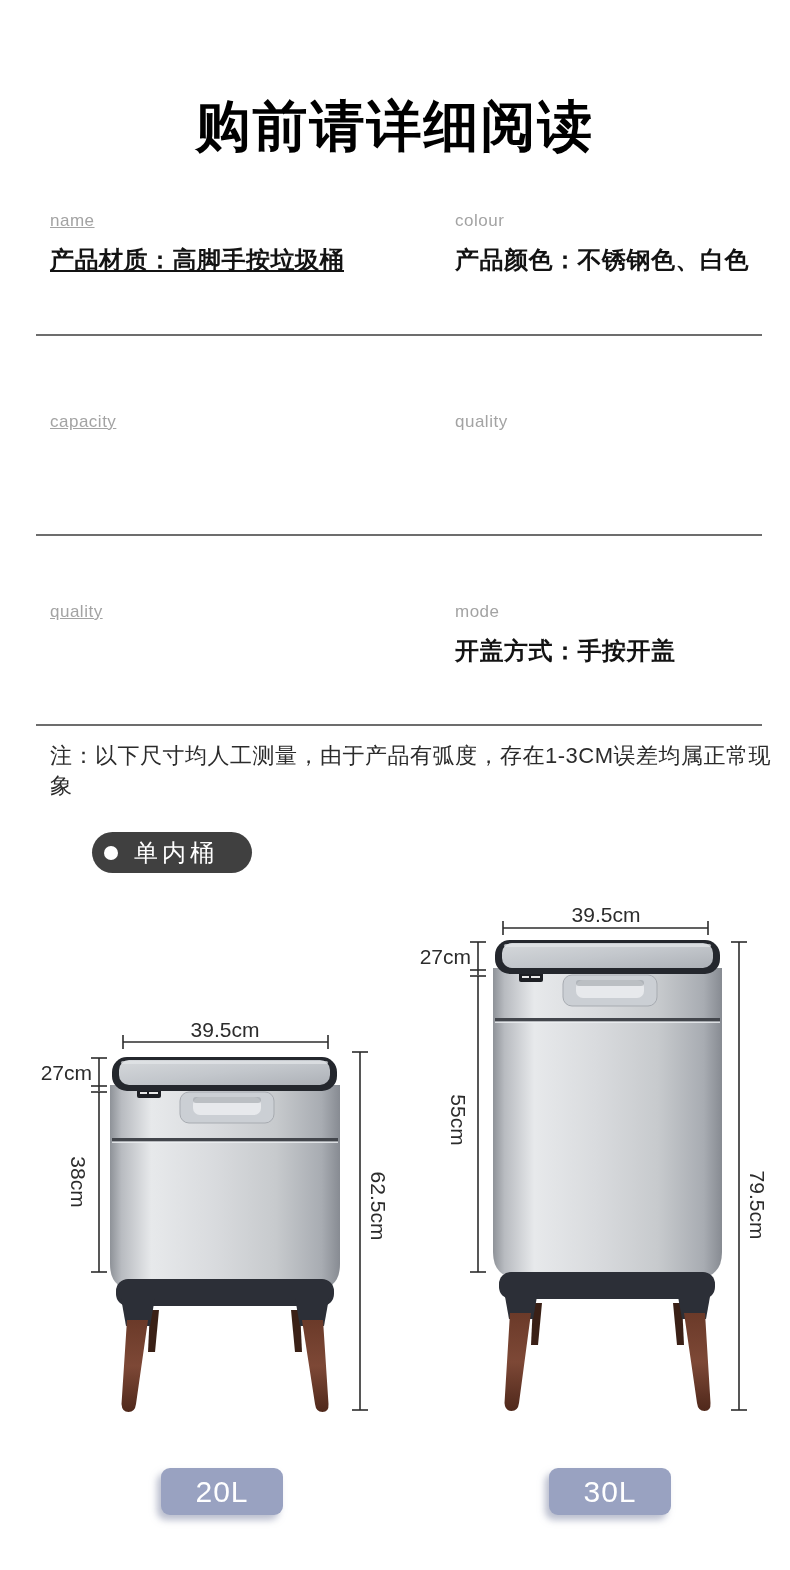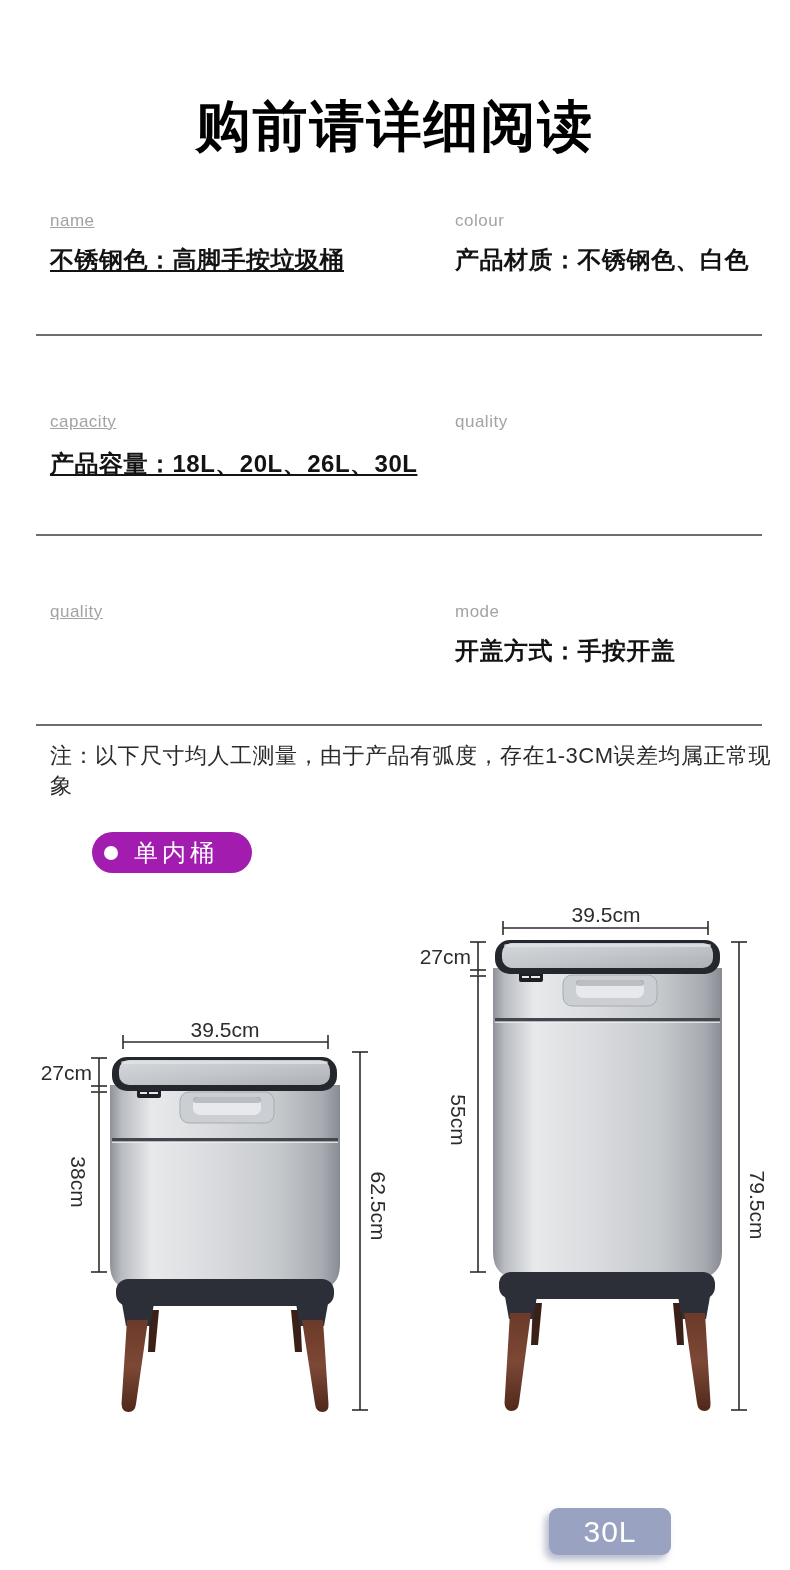--- a/index.html
+++ b/index.html
@@ -24,53 +24,52 @@
   .r3l{top:602px;} .r3v{top:635px;}
   .divider{
     position:absolute;left:36px;width:726px;height:2px;background:#6d6d6d;border:0;margin:0;
   }
   .d1{top:334px;} .d2{top:534px;} .d3{top:724px;}
   .note{
     position:absolute;left:50px;top:741px;font-size:22px;color:#2b2b2b;margin:0;letter-spacing:0.5px;
   }
   .section-badge{
     position:absolute;left:92px;top:832px;width:160px;height:41px;border-radius:21px;
-    background:#a21caf;display:flex;align-items:center;
+    background:#404040;display:flex;align-items:center;
   }
   .section-badge .dot{
     width:14px;height:14px;border-radius:50%;background:#fff;margin-left:12px;margin-right:16px;
   }
   .section-badge .badge-text{
     font-size:24px;color:#fff;letter-spacing:4px;
   }
   .illustration{position:absolute;left:0;top:880px;width:790px;height:580px;}
   .pill{
     position:absolute;top:1468px;width:122px;height:47px;background:#99a2c1;border-radius:9px;
     color:#fff;font-size:30px;display:flex;align-items:center;justify-content:center;
     box-shadow:-4px 5px 7px rgba(130,137,165,0.55);letter-spacing:1px;
   }
   .pill-left{left:161px;}
-  .pill-right{left:549px;margin-top:40px;}
+  .pill-right{left:549px;}
   svg text{font-family:"Liberation Sans","DejaVu Sans",sans-serif;}
 </style>
 </head>
 <body>
 
 <div class="page">
 
   <h1 class="page-title">购前请详细阅读</h1>
 
   <div class="spec-label col-left r1l">name</div>
-  <div class="spec-value col-left r1v">不锈钢色：高脚手按垃圾桶</div>
+  <div class="spec-value col-left r1v">产品材质：高脚手按垃圾桶</div>
   <div class="spec-label col-right r1l">colour</div>
-  <div class="spec-value col-right r1v">产品材质：不锈钢色、白色</div>
+  <div class="spec-value col-right r1v">产品颜色：不锈钢色、白色</div>
   <div class="divider d1"></div>
 
   <div class="spec-label col-left r2l">capacity</div>
-  <div class="spec-value col-left r2v">产品容量：18L、20L、26L、30L</div>
   <div class="spec-label col-right r2l">quality</div>
   <div class="divider d2"></div>
 
   <div class="spec-label col-left r3l">quality</div>
   <div class="spec-label col-right r3l">mode</div>
   <div class="spec-value col-right r3v">开盖方式：手按开盖</div>
   <div class="divider d3"></div>
 
   <p class="note">注：以下尺寸均人工测量，由于产品有弧度，存在1-3CM误差均属正常现象</p>
 
@@ -212,15 +211,16 @@
         <line x1="731" y1="62" x2="747" y2="62"></line>
         <line x1="731" y1="530" x2="747" y2="530"></line>
       </g>
       <text x="606" y="42" text-anchor="middle" font-size="21" fill="#2c2c2c">39.5cm</text>
       <text x="471" y="84" text-anchor="end" font-size="21" fill="#2c2c2c">27cm</text>
       <text transform="rotate(90 458 240)" x="458" y="240" text-anchor="middle" dominant-baseline="central" font-size="21" fill="#2c2c2c">55cm</text>
       <text transform="rotate(90 757 325)" x="757" y="325" text-anchor="middle" dominant-baseline="central" font-size="21" fill="#2c2c2c">79.5cm</text>
     </svg>
   </div>
 
+  <div class="pill pill-left">20L</div>
   <div class="pill pill-right">30L</div>
 
 </div>
 
 </body></html>

